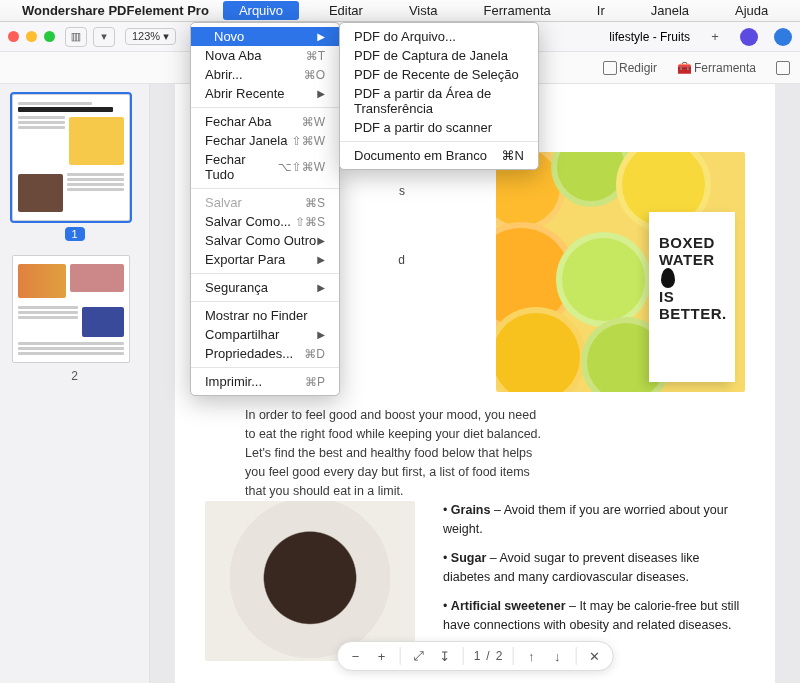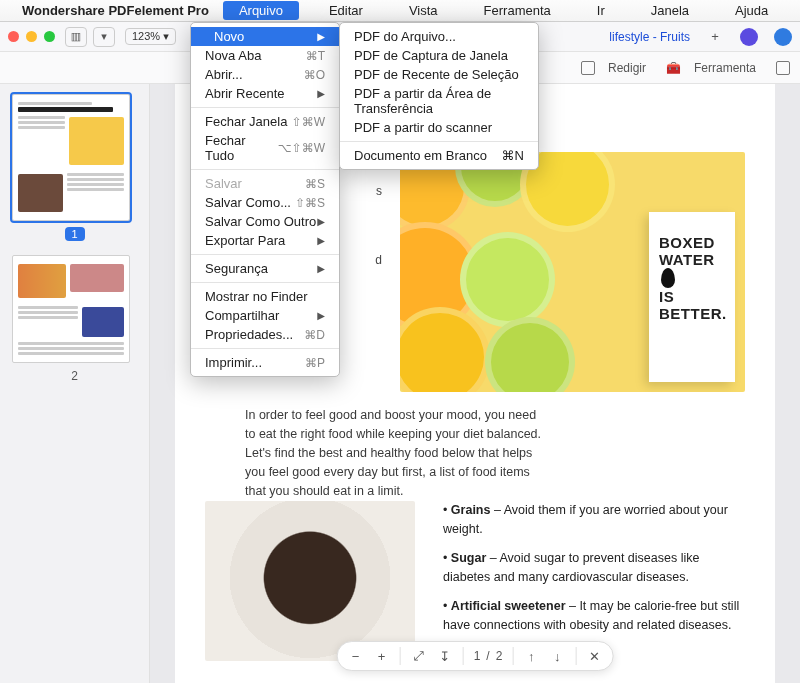--- a/index.html
+++ b/index.html
@@ -13,28 +13,28 @@
 .menubar .mitem.sel { background: #2c74e8; color: #fff; }
 
 
 .titlebar { height: 30px; background: #f7f7f9; border-bottom: 1px solid #e3e3e3; display: flex; align-items: center; padding: 0 8px; }
 .traffic { display: flex; gap: 7px; margin-right: 10px; }
 .dot { width: 11px; height: 11px; border-radius: 50%; }
 .dot.r{background:#ff5f57;} .dot.y{background:#febc2e;} .dot.g{background:#28c840;}
 .titlebar .tool { width: 22px; height: 20px; border: 1px solid #ccc; border-radius: 4px; margin-right: 6px; display:flex; align-items:center; justify-content:center; font-size:11px; color:#555; }
 .zoom { border:1px solid #ccc; border-radius:4px; padding:1px 6px; font-size:11px; color:#333; margin-left:4px; }
 .tabstrip { flex:1; display:flex; justify-content:flex-end; align-items:center; gap:8px; }
-.tab { font-size:12px; color:#1d4ed8; padding:3px 8px; border-radius:3px; }
+.tab { font-size:12px; color:#000000; padding:3px 8px; border-radius:3px; }
 .plusbtn { width:18px; text-align:center; color:#555; }
 .avatar { width:18px; height:18px; border-radius:50%; background:#5b4be0; margin-left:8px; }
 .userc { width:18px; height:18px; border-radius:50%; background:#2f7be0; margin-left:8px; }
 
 
 .toolbar { height: 32px; background:#fafafb; border-bottom:1px solid #e3e3e3; display:flex; align-items:center; padding:0 10px; gap:20px; font-size:12px; color:#555; }
-.toolbar .tb { display:flex; align-items:center; gap:13px; }
+.toolbar .tb { display:flex; align-items:center; gap:2px; }
 .toolbar .spacer { flex:1; }
 .sq { width:14px; height:14px; border:1.5px solid #777; border-radius:2px; }
 
 
 .main { display:flex; height: calc(683px - 22px - 30px - 32px); }
 .thumbs { width:150px; background:#f2f2f4; border-right:1px solid #e0e0e0; padding:10px 12px; overflow:hidden; }
 .thumb { width:118px; border:1px solid #d0d0d0; border-radius:2px; background:#fff; margin-bottom:6px; padding:5px; }
 .thumb.sel { outline:2px solid #2c74e8; }
 .thumb .tline { height:3px; background:#ccc; margin:2px 0; border-radius:1px; }
 .thumb .timg { width:100%; height:48px; background:#f6c94a; border-radius:2px; margin:3px 0; }
@@ -57,21 +57,21 @@
 .ddmenu .sc { font-size:12px; color:#888; }
 .ddmenu .arr { font-size:10px; color:#555; }
 .ddmenu .row.sel .arr { color:#fff; }
 
 .submenu { position:absolute; left:339px; top:22px; width:200px; background:#fff; border:1px solid #bcbcbc; border-radius:5px; box-shadow:0 6px 24px rgba(0,0,0,.25); padding:4px 0; font-size:13px; z-index:51; }
 .submenu .row { display:flex; justify-content:space-between; padding:2px 14px; }
 .submenu hr { border:none; border-top:1px solid #e3e3e3; margin:4px 0; }
 
 
 .doc h1 { font-family: Arial Black, Arial, sans-serif; font-weight:900; font-size:30px; letter-spacing:.5px; margin:0 0 14px 120px; }
-.doc .hero { width:345px; height:240px; float:right; margin:0 0 14px 18px; border-radius:2px; background:#f7da6a; position:relative; overflow:hidden; }
+.doc .hero { width:249px; height:240px; float:right; margin:0 0 14px 18px; border-radius:2px; background:#f7da6a; position:relative; overflow:hidden; }
 .hero .slice { position:absolute; border-radius:50%; border:6px solid rgba(255,255,255,.3); }
 .hero .s1{width:90px;height:90px;background:#fdbb2d;left:-20px;top:-10px;}
 .hero .s2{width:80px;height:80px;background:#b7d94a;left:55px;top:-25px;}
 .hero .s3{width:95px;height:95px;background:#f7d93b;left:120px;top:-15px;}
 .hero .s4{width:110px;height:110px;background:#ffb027;left:-30px;top:70px;}
 .hero .s5{width:95px;height:95px;background:#c5e860;left:60px;top:80px;}
 .hero .s6{width:100px;height:100px;background:#f8c21e;left:-10px;top:155px;}
 .hero .s7{width:90px;height:90px;background:#b7d94a;left:85px;top:165px;}
 .hero .carton{position:absolute;right:10px;top:60px;width:86px;height:170px;background:#fff;box-shadow:-4px 4px 10px rgba(0,0,0,.15);padding:22px 10px 10px;}
 .hero .carton .bw{font-family:Arial Black,Arial;font-weight:900;font-size:15px;line-height:17px;letter-spacing:.5px;}
@@ -256,20 +256,24 @@
     <div class="row">
       <span>Abrir...</span>
       <span class="sc">⌘O</span>
     </div>
     <div class="row">
       <span>Abrir Recente</span>
       <span class="arr">▶</span>
     </div>
     <hr>
     <div class="row">
+      <span>Fechar Aba</span>
+      <span class="sc">⌘W</span>
+    </div>
+    <div class="row">
       <span>Fechar Janela</span>
       <span class="sc">⇧⌘W</span>
     </div>
     <div class="row">
       <span>Fechar Tudo</span>
       <span class="sc">⌥⇧⌘W</span>
     </div>
     <hr>
     <div class="row dim">
       <span>Salvar</span>

